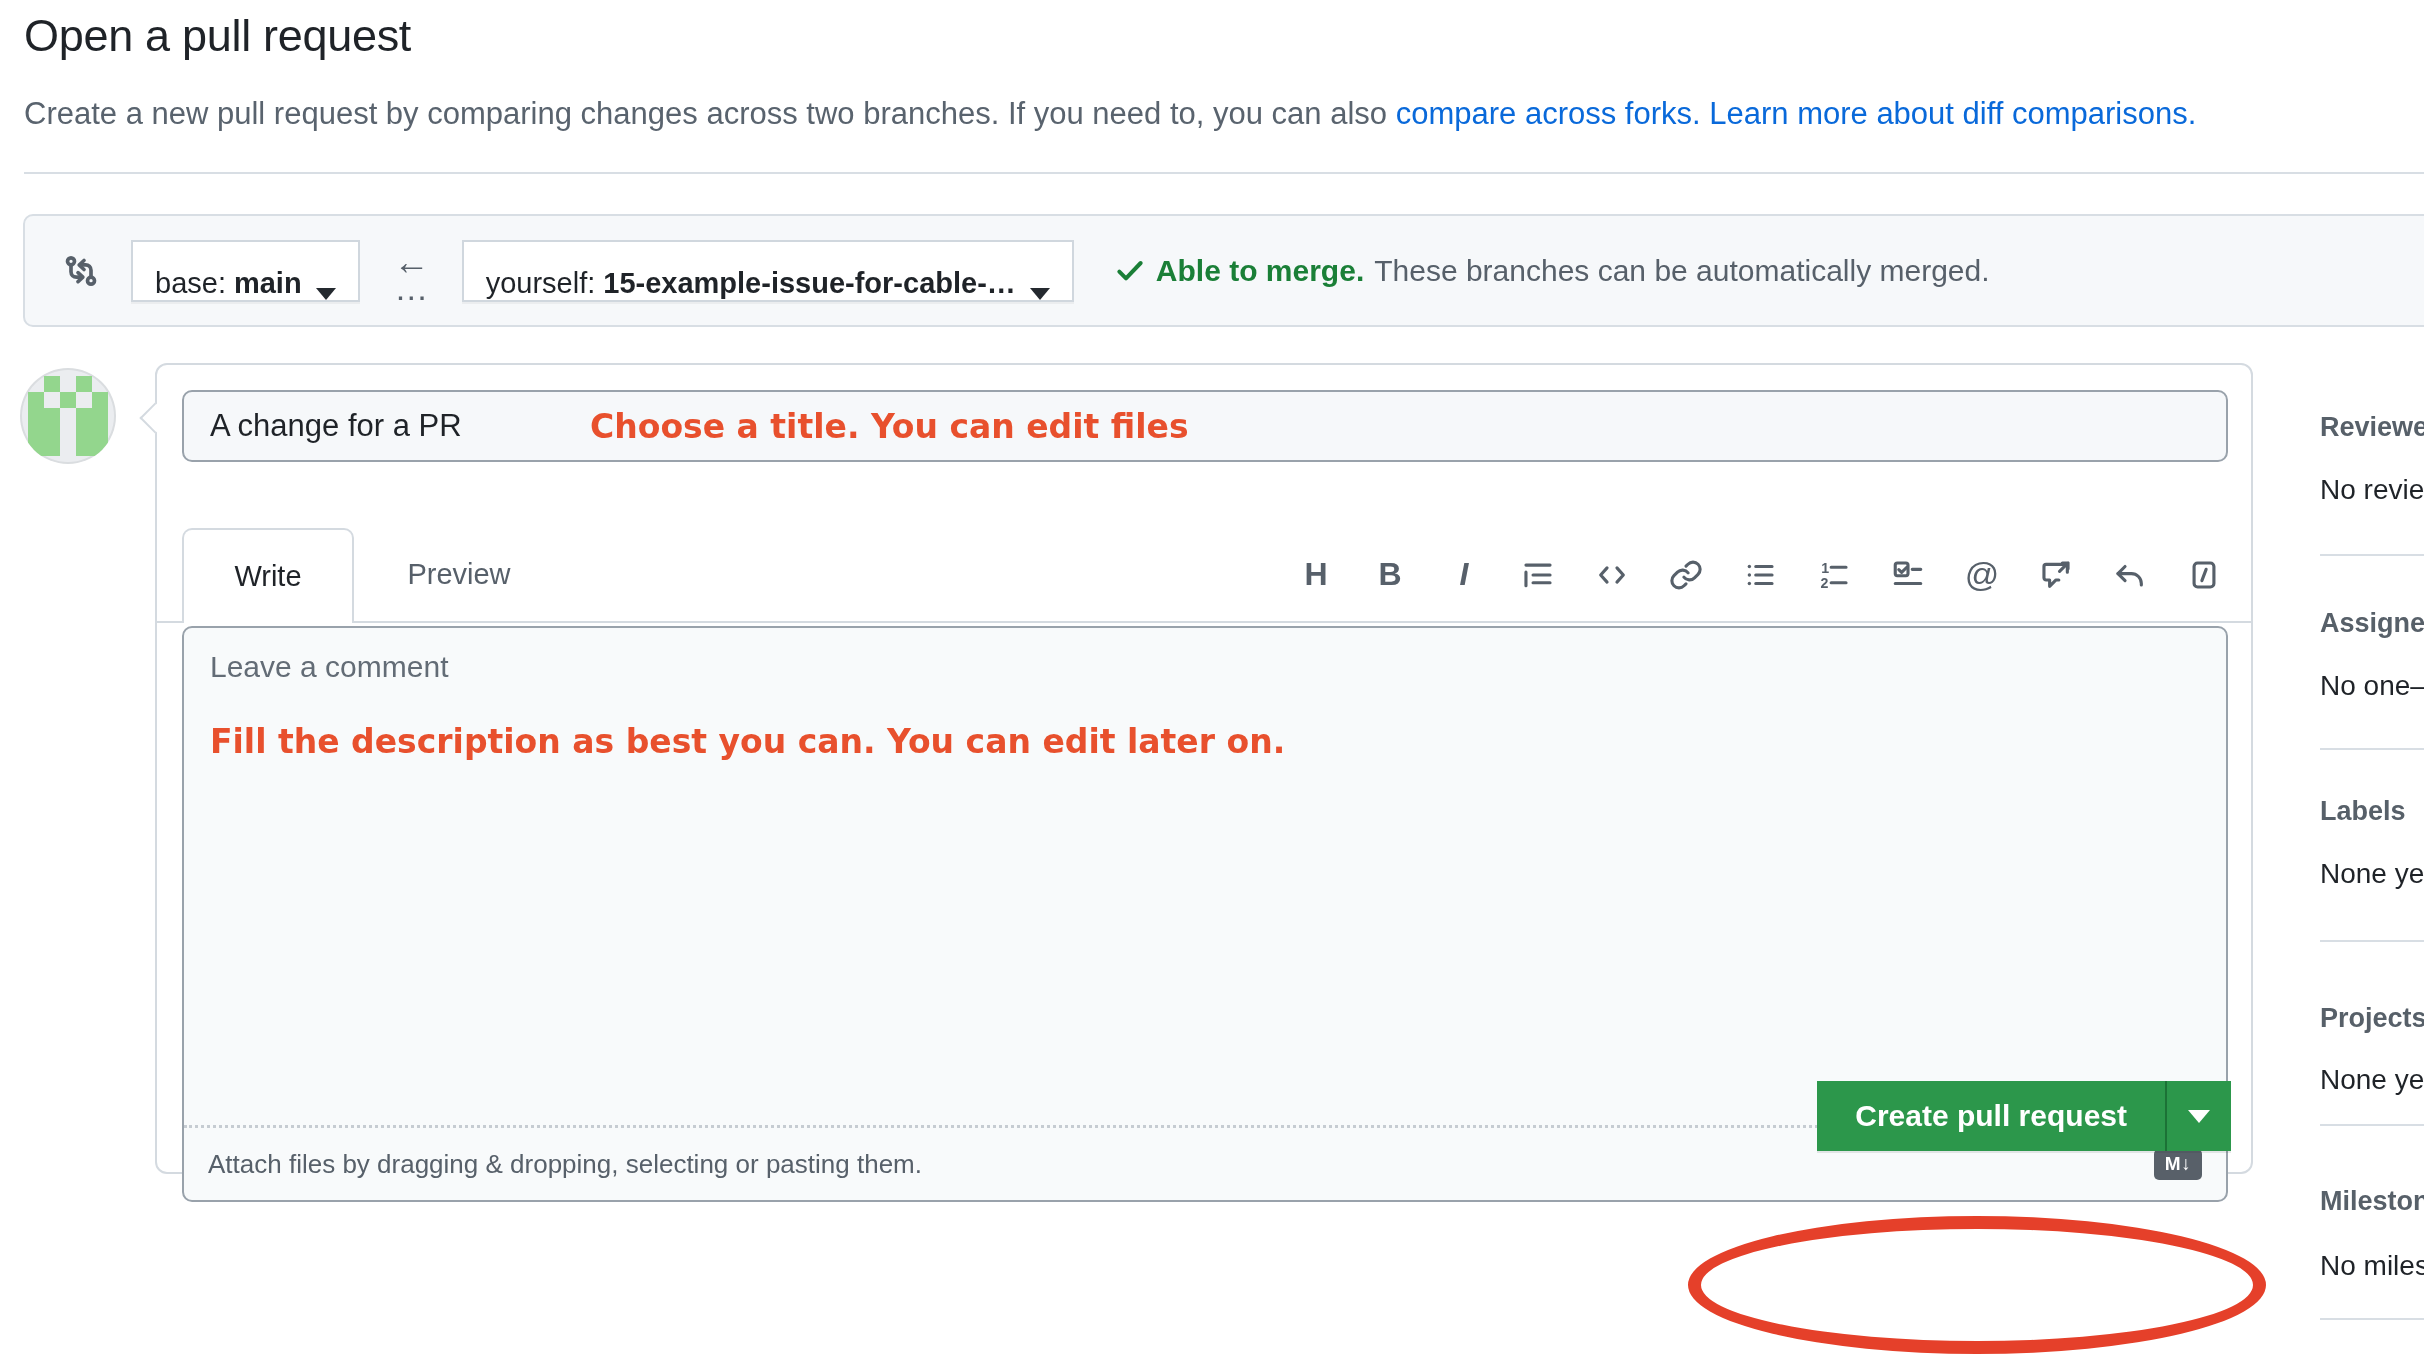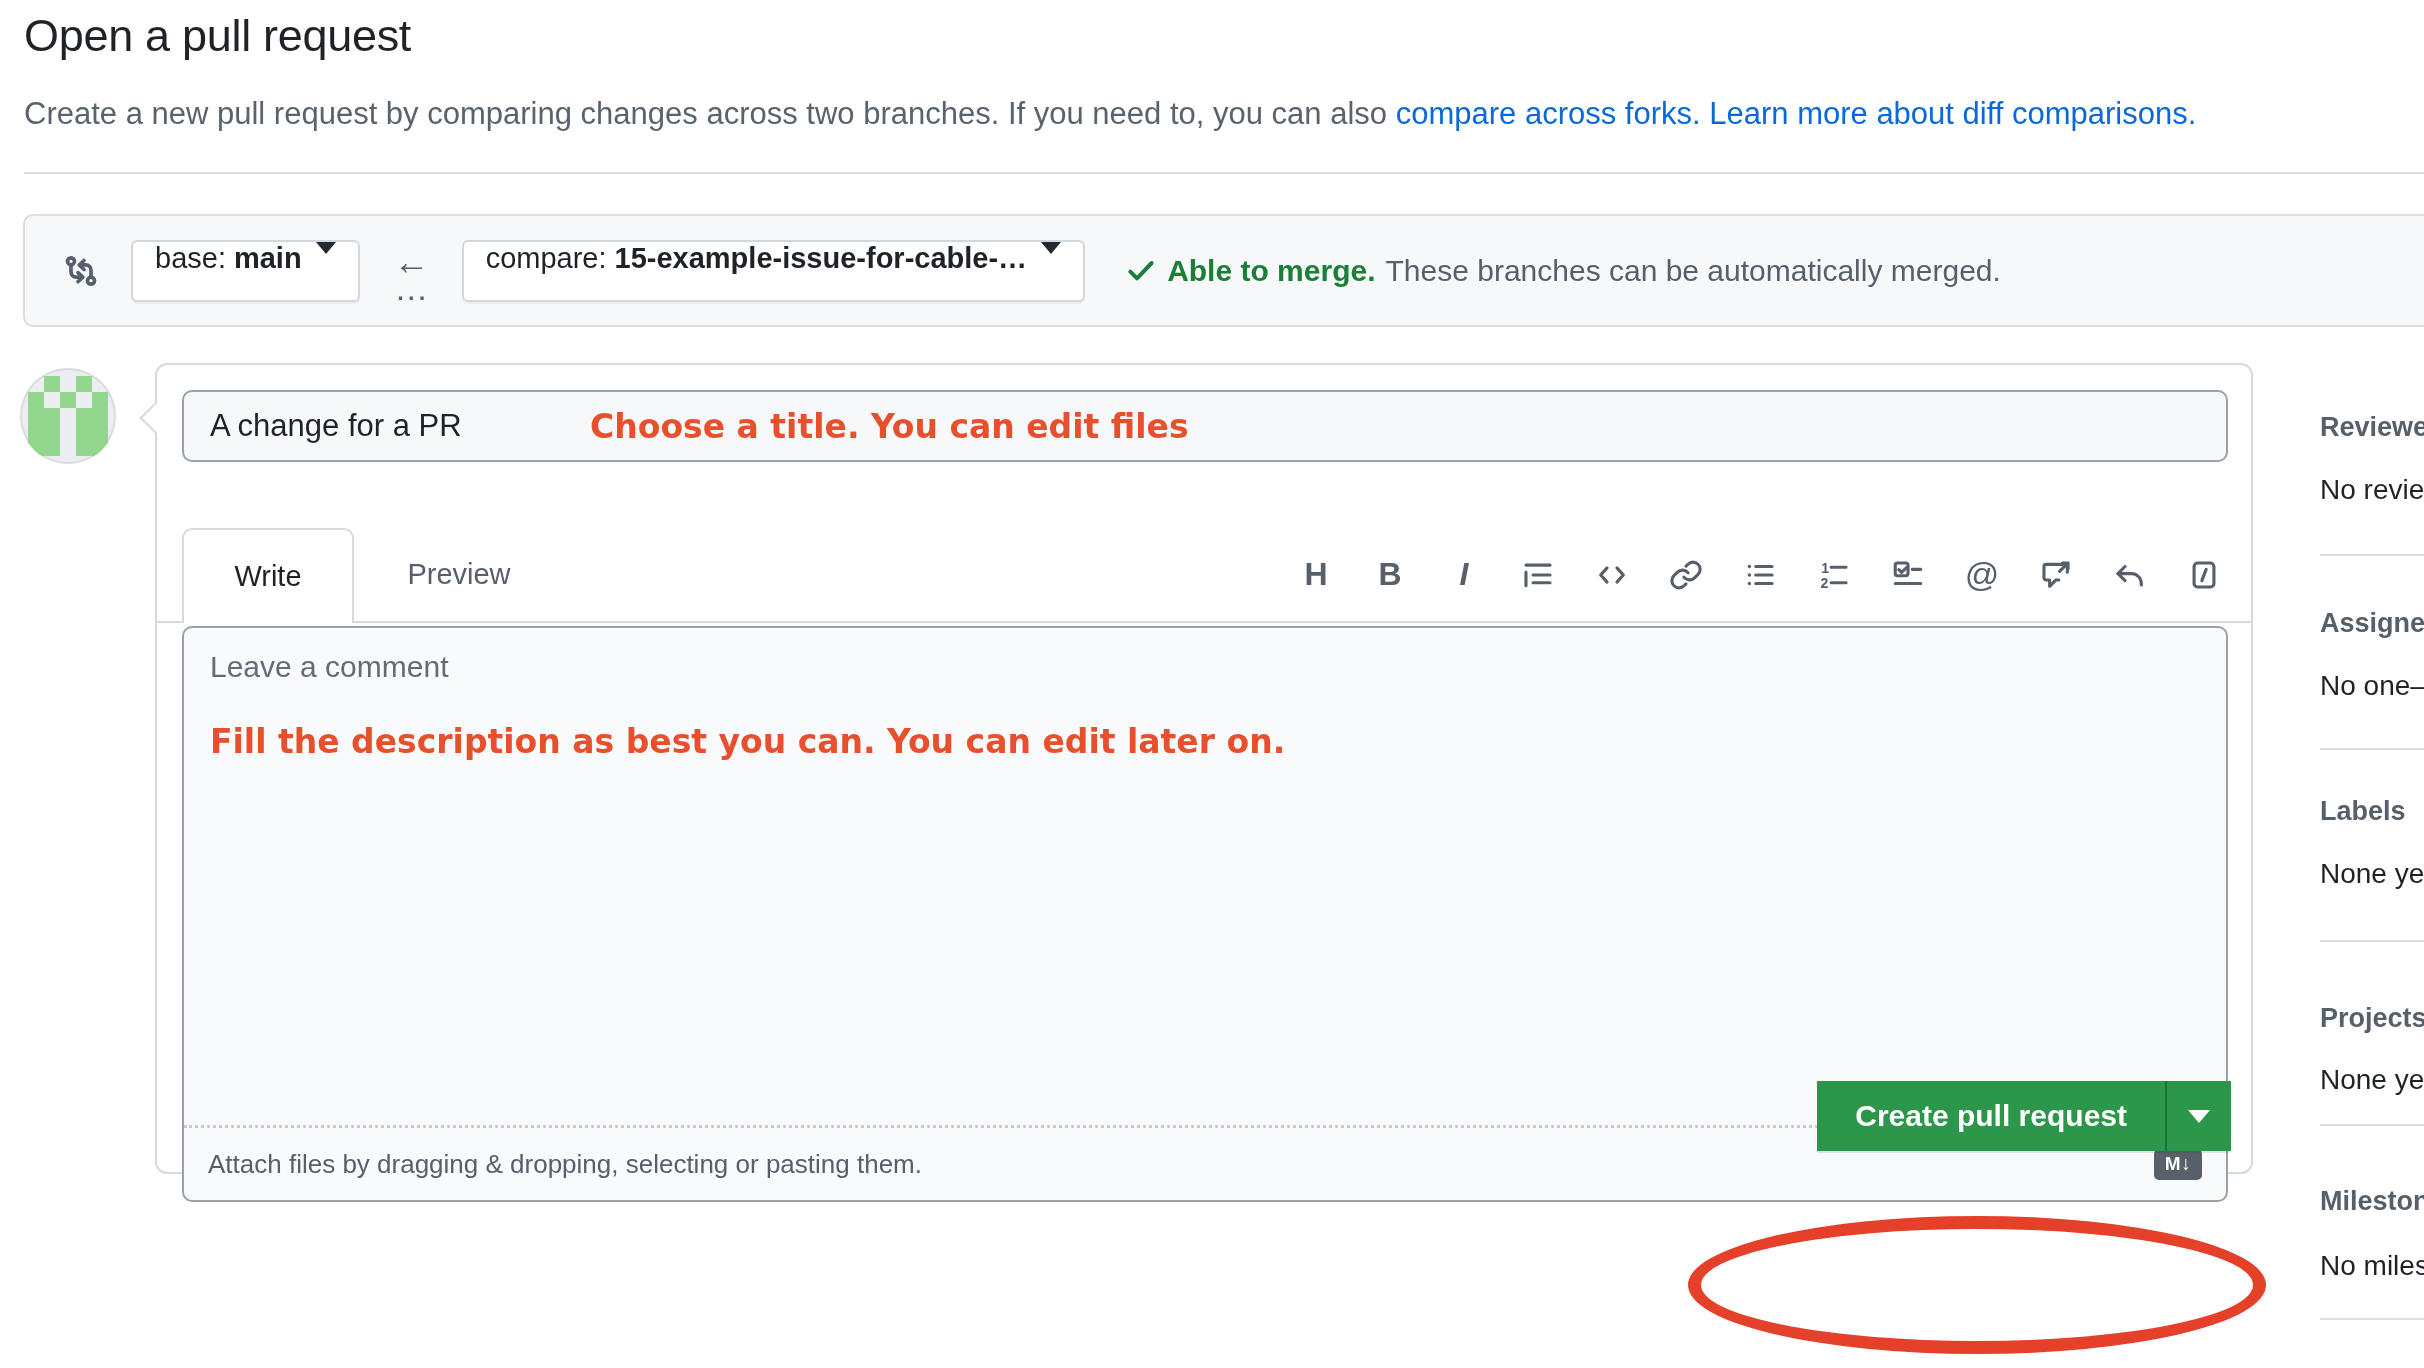--- a/index.html
+++ b/index.html
@@ -21,22 +21,22 @@
 
   .abs{position:absolute}
   .h1{font-size:45px;font-weight:500;letter-spacing:-.3px;color:var(--fg)}
   .subtitle{font-size:31px;color:#59636e;white-space:nowrap}
   .subtitle .lnk{color:var(--link-blue)}
   .hr{border-top:2px solid #d8dee4}
 
   
   .rangebar{background:var(--bar-bg);border:2px solid #d8dee4;border-radius:10px;
     display:flex;align-items:center;padding-left:36px}
-  .branch-btn{background:#fff;border:2px solid #d0d7de;border-radius:6px;height:62px;
-    display:flex;align-items:flex-start;padding:0 22px;font-size:29px;color:var(--fg);
+  .branch-btn{background:#fff;border:2px solid #d0d7de;border-radius:0;height:62px;
+    display:flex;align-items:flex-end;padding:0 22px;font-size:29px;color:var(--fg);
     box-shadow:0 2px 0 rgba(31,35,40,.05);white-space:nowrap;cursor:pointer}
   .branch-btn b{font-weight:700;margin-left:8px}
   .caret-down{width:0;height:0;border-left:10px solid transparent;border-right:10px solid transparent;
     border-top:12px solid #24292f;margin-left:14px}
   .dirstack{display:flex;flex-direction:column;align-items:center;width:44px;color:var(--muted)}
   .dirstack .arr{font-size:36px;line-height:34px}
   .dirstack .dots{font-size:34px;line-height:18px;letter-spacing:1px}
   .mergestatus{display:flex;align-items:center;font-size:30px;white-space:nowrap}
   .mergestatus .ok{color:var(--merge-green);font-weight:700;margin:0 10px}
   .mergestatus .detail{color:var(--muted)}
@@ -123,21 +123,21 @@
     <div class="branch-btn" style="margin-left:30px">
       <span>base:</span>
         <b>main</b>
       <span class="caret-down"></span>
     </div>
     <div class="dirstack" style="margin-left:30px">
       <span class="arr">←</span>
       <span class="dots">…</span>
     </div>
     <div class="branch-btn" style="margin-left:28px">
-      <span>compare:</span>
+      <span>yourself:</span>
         <b>15-example-issue-for-cable-…</b>
       <span class="caret-down"></span>
     </div>
     <div class="mergestatus" style="margin-left:40px">
       <svg width="32" height="32" viewBox="0 0 24 24" style="stroke:#1a7f37;fill:none;stroke-width:3;stroke-linecap:round;stroke-linejoin:round">
           <path d="M4 12.5l5 5L20 6"></path>
         </svg>
       <span class="ok">Able to merge.</span>
       <span class="detail">These branches can be automatically merged.</span>
     </div>

